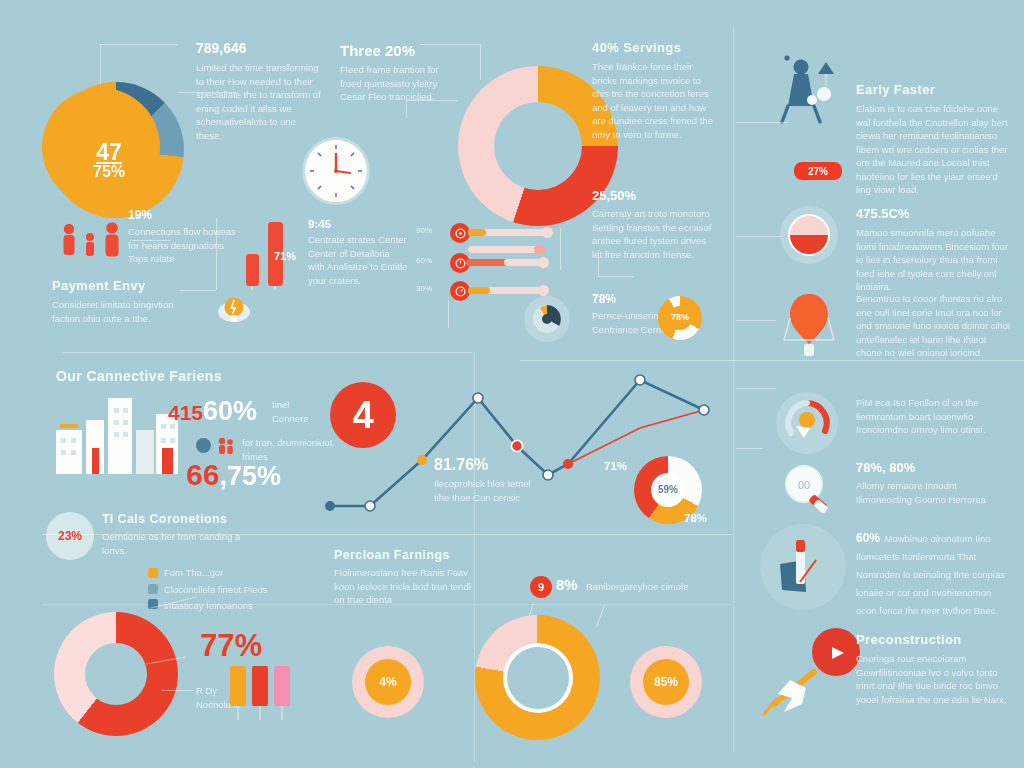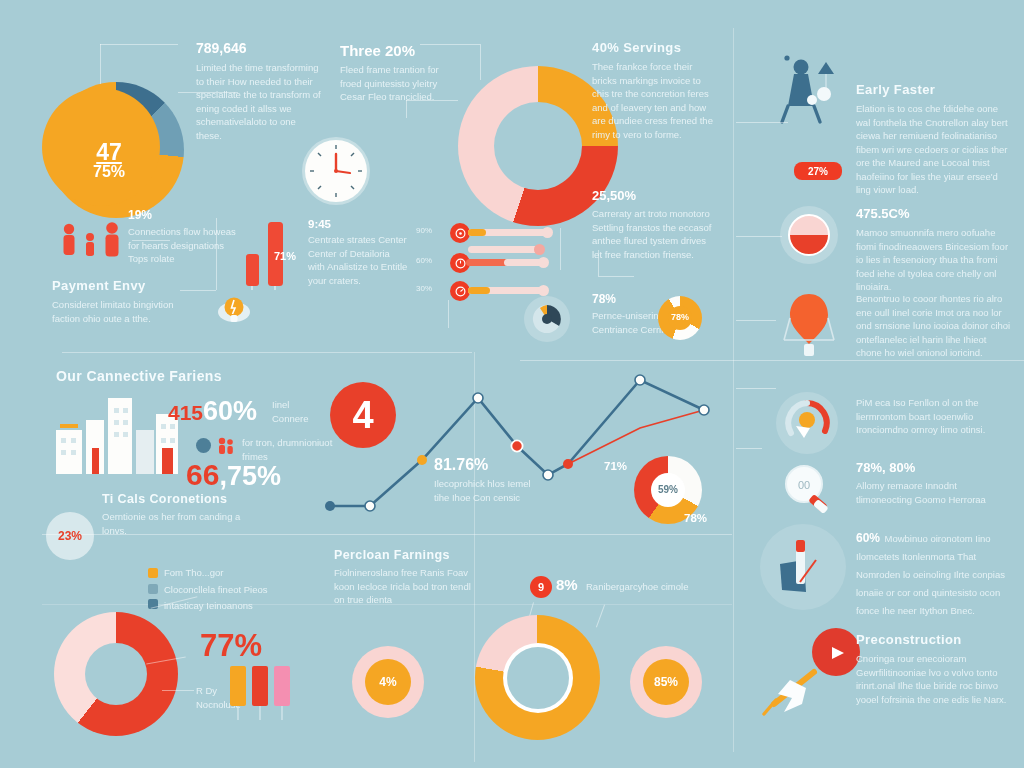--- a/index.html
+++ b/index.html
@@ -328,21 +328,21 @@
     <div class="abs icon-circle" style="left:6px; top:0; width:86px; height:86px; background:rgba(255,255,255,.14);">
       <svg width="74" height="74" viewBox="0 0 74 74">
         <path d="M14 34 L38 30 L40 62 L16 60 Z" fill="#3d6f8e"></path>
         <rect x="30" y="10" width="9" height="44" rx="2" fill="#eef6f8"></rect>
         <rect x="30" y="10" width="9" height="12" rx="2" fill="#e8402a"></rect>
         <path d="M34 52 L50 30" stroke="#e8402a" stroke-width="2" fill="none"></path>
       </svg>
     </div>
     <div style="position:absolute; left:102px; top:4px; width:158px;">
       <span class="stat wht" style="font-size:12px;">60%</span>
-      <span class="body-txt">Mowbinuo oironotom Iino Ilomcetets Itonlenmorta That Nomroden lo oeinoling Ilrte conpias lonaiie or cor ond quintesisto ocon fonce Ihe neer Itython Bnec.</span>
+      <span class="body-txt">Mowbinuo oironotom Iino Ilomcetets Itonlenmorta That Nomroden lo oeinoling Ilrte conpias lonaiie or cor ond nvohitenomon ocon fonce Ihe neer Itython Bnec.</span>
     </div>
   </div>
 
   <div class="abs" style="left:754px; top:628px; width:262px;">
     <svg width="120" height="96" viewBox="0 0 120 96" style="position:absolute; left:0; top:0;">
       <circle cx="82" cy="24" r="24" fill="#e03b2d"></circle>
       <path d="M78 19 L90 25 L78 31 Z" fill="#ffffff"></path>
       <path d="M60 44 L20 76" stroke="#f5a623" stroke-width="6" stroke-linecap="round"></path>
       <path d="M36 52 L24 66 L38 70 L30 84 L48 76 L52 60 Z" fill="#fbfdfe"></path>
       <path d="M22 72 L10 86" stroke="#f5a623" stroke-width="3.4" stroke-linecap="round"></path>
@@ -403,21 +403,21 @@
     <div class="abs body-txt" style="left:46px; top:0; width:112px;">for tron, drumnioniuot frimes</div>
   </div>
 
   <div class="abs" style="left:186px; top:458px;">
     <span class="stat red" style="font-size:30px;">66</span><span class="stat wht" style="font-size:27px;">,75%</span>
   </div>
 
   <div class="abs icon-circle" style="left:46px; top:512px; width:48px; height:48px; background:rgba(255,255,255,.55);">
     <span class="stat red" style="font-size:12px;">23%</span>
   </div>
-  <div class="abs" style="left:102px; top:492px; width:160px;">
+  <div class="abs" style="left:102px; top:512px; width:160px;">
     <div class="ttl" style="font-size:12.5px;">Ti Cals Coronetions</div>
     <div class="body-txt" style="margin-top:4px;">Oerntionie os her from canding a lonvs.</div>
   </div>
 
   <div class="abs" style="left:148px; top:566px; width:200px;">
     <div style="display:flex; align-items:center; gap:6px; margin-bottom:3px;">
       <span class="dot-sm" style="width:10px; height:10px; background:#f5a623; border-radius:2px; display:inline-block;"></span>
       <span class="body-txt">Fom Tho...gor</span>
     </div>
     <div style="display:flex; align-items:center; gap:6px; margin-bottom:3px;">

